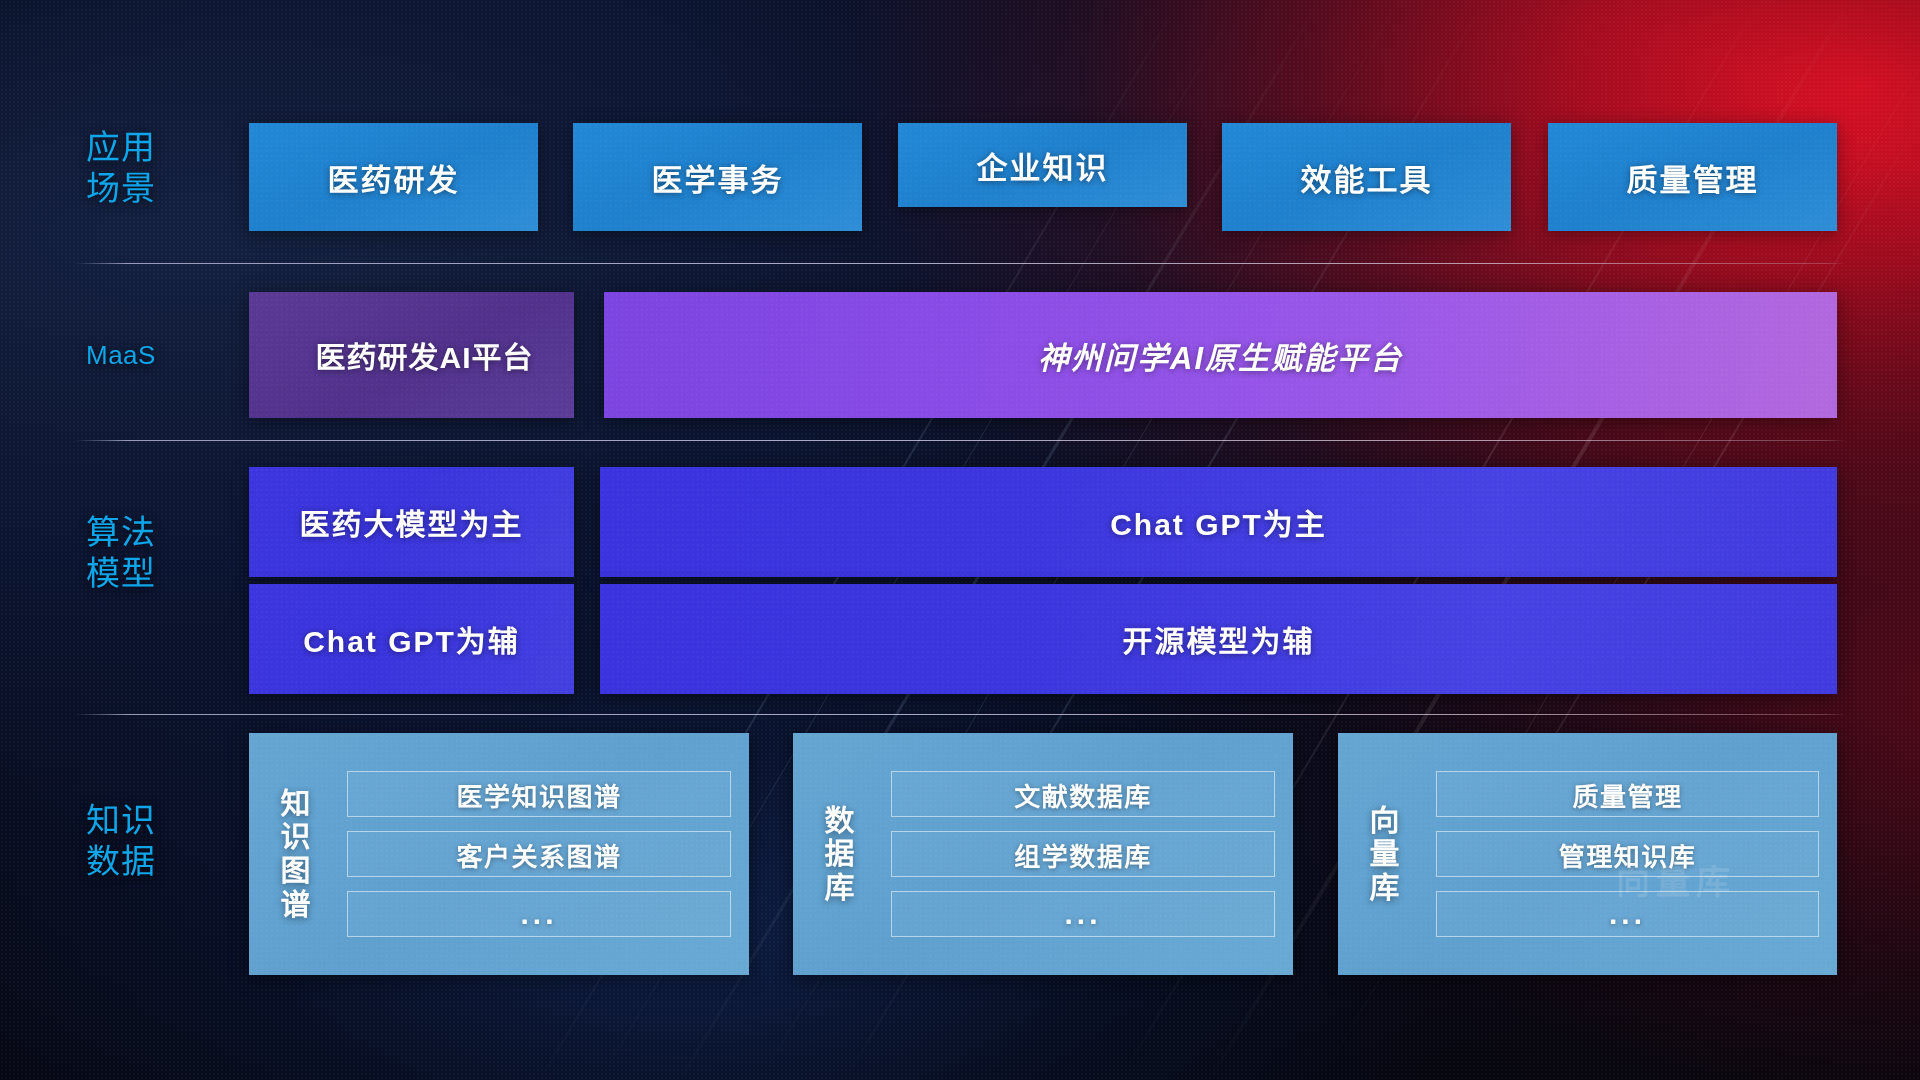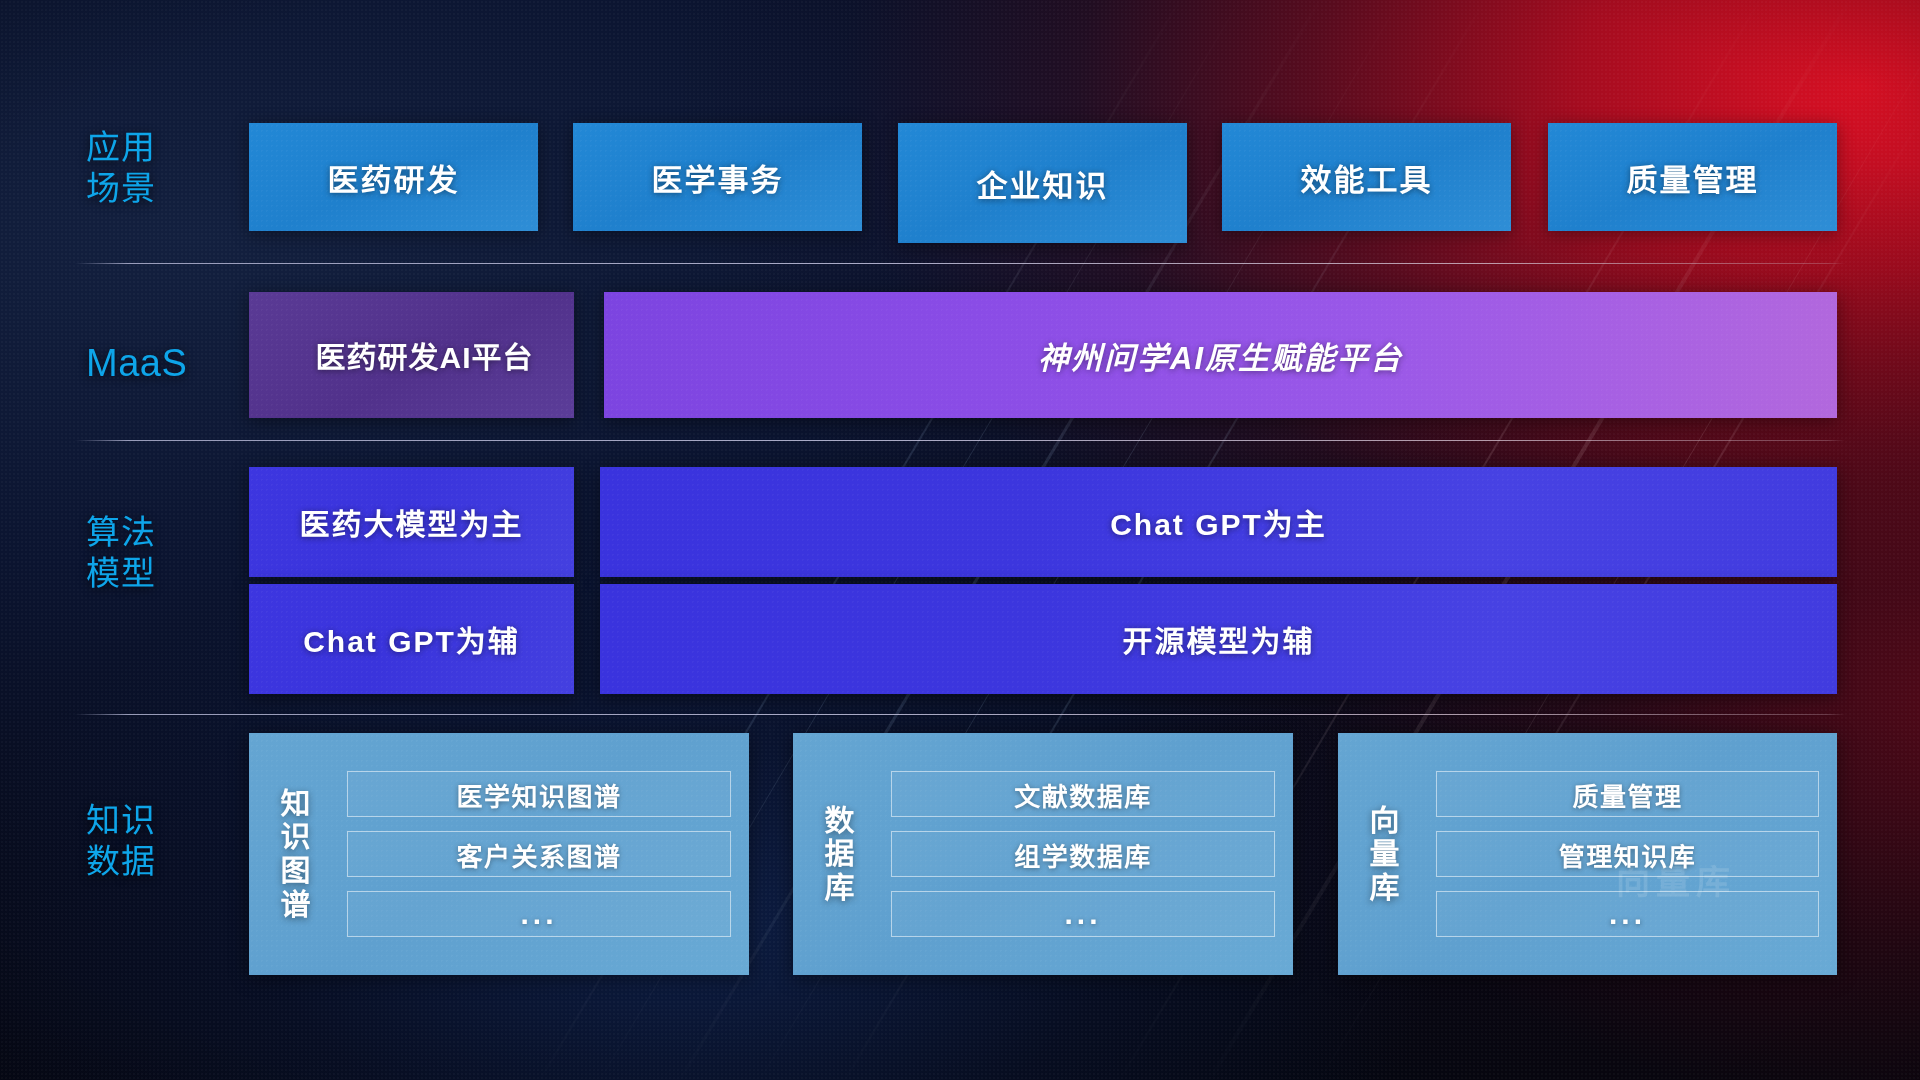--- a/index.html
+++ b/index.html
@@ -60,21 +60,21 @@
     left:86px; width:170px;
     color:#0ea5e9;
     font-weight:normal;
     font-size:34px;
     line-height:1.22;
     letter-spacing:1px;
     text-align:left;
     text-shadow:0 2px 10px rgba(0,0,0,.75);
     white-space:pre-line;
   }
-  .row-label.latin { font-size:38px; letter-spacing:.5px; }
+  .row-label.latin { font-size:26px; letter-spacing:.5px; }
 
   .divider {
     position:absolute;
     left:75px; width:1770px; height:1px;
     background:linear-gradient(90deg,
         rgba(168,170,205,0) 0%,
         rgba(186,188,218,0.80) 3%,
         rgba(198,198,226,0.85) 45%,
         rgba(210,190,205,0.80) 80%,
         rgba(200,170,185,0.30) 99%,
@@ -236,21 +236,21 @@
 
   <div class="row-label" style="top:127px;">应用
 场景</div>
 
   <div class="box box-app" style="left:249px;  top:123px; width:289px; height:108px;">
     <span>医药研发</span>
   </div>
   <div class="box box-app" style="left:573px;  top:123px; width:289px; height:108px;">
     <span>医学事务</span>
   </div>
-  <div class="box box-app" style="left:898px;  top:123px; width:289px; height:120px;">
+  <div class="box box-app" style="left:898px;  top:123px; width:289px; height:84px;">
     <span>企业知识</span>
   </div>
   <div class="box box-app" style="left:1222px; top:123px; width:289px; height:108px;">
     <span>效能工具</span>
   </div>
   <div class="box box-app" style="left:1548px; top:123px; width:289px; height:108px;">
     <span>质量管理</span>
   </div>
 
   <div class="divider" style="top:263px;"></div>

